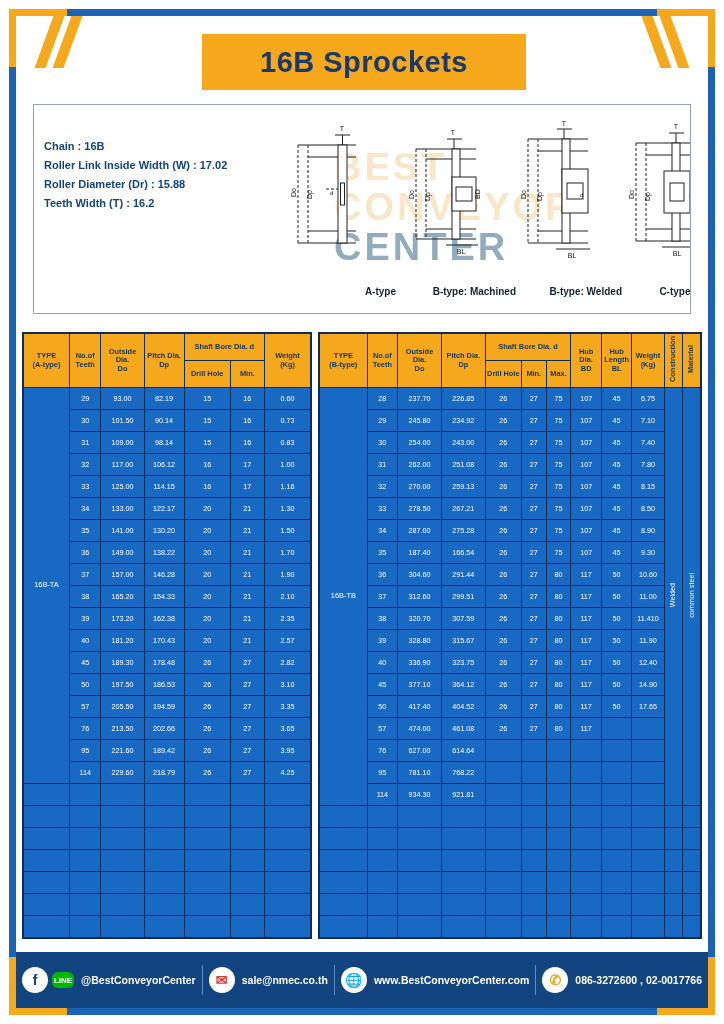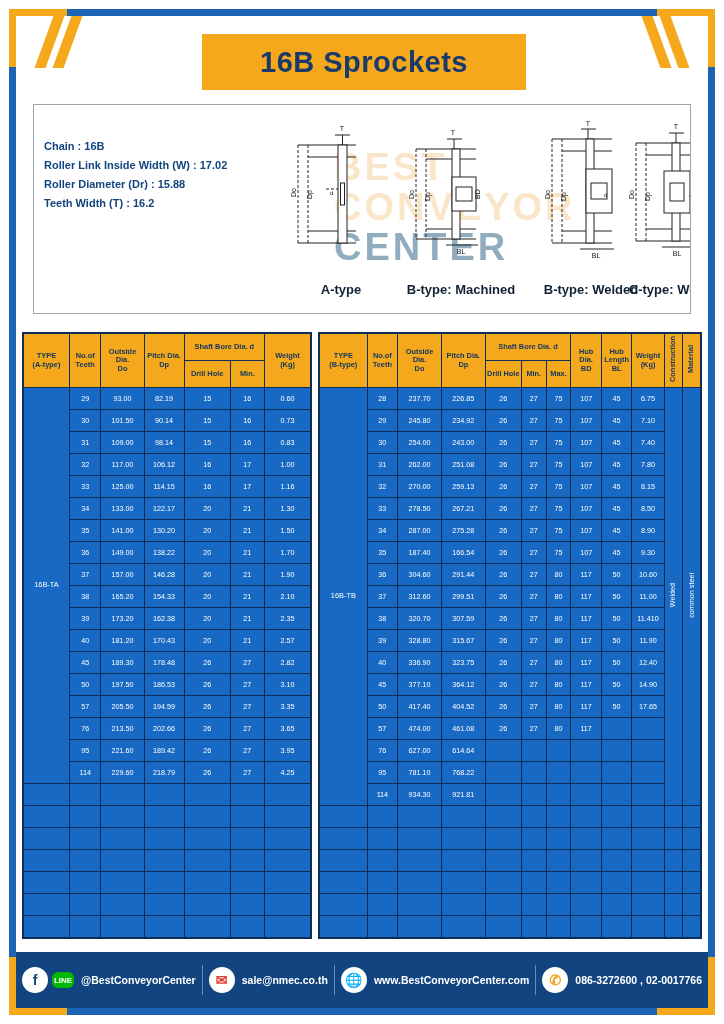--- a/index.html
+++ b/index.html
@@ -95,22 +95,22 @@
   .wm2 { color:#0c4a6e; }
 
   .draw {
     position:absolute;
     top:12px;
     height:180px;
   }
   .draw .cap {
     position:absolute;
     bottom:0; left:0; width:100%;
-    text-align:center;
-    font-size:13px;
+    text-align:right;
+    font-size:10px;
     color:#123;
     font-weight:bold;
   }
   .sprk { position:absolute; left:0; top:0; width:100%; height:150px; }
 
   
   .tbl-wrap {
     position:absolute;
     border:1px solid #0b2d58;
   }
@@ -257,21 +257,21 @@
         </g>
         <text x="47" y="18" font-size="7" text-anchor="middle" fill="#111" font-family="Liberation Sans, sans-serif">T</text>
         <text x="8" y="82" font-size="7" fill="#111" transform="rotate(-90 8 82)" font-family="Liberation Sans, sans-serif">Do</text>
         <text x="24" y="84" font-size="7" fill="#111" transform="rotate(-90 24 84)" font-family="Liberation Sans, sans-serif">Dp</text>
         <text x="74" y="82" font-size="7" fill="#111" transform="rotate(-90 74 82)" font-family="Liberation Sans, sans-serif">BD</text>
         <text x="55" y="137" font-size="7" text-anchor="middle" fill="#111" font-family="Liberation Sans, sans-serif">BL</text>
       </svg>
       <div class="cap">B-type: Machined</div>
     </div>
 
-    <div class="draw" style="left:502px; width:110px;">
+    <div class="draw" style="left:478px; width:110px;">
       <svg class="sprk" viewBox="0 0 110 150">
         <g stroke="#222" fill="none" stroke-width="1">
           <line x1="16" y1="22" x2="16" y2="126" stroke-dasharray="3 2"></line>
           <line x1="26" y1="22" x2="26" y2="126" stroke-dasharray="3 2"></line>
           <line x1="16" y1="22" x2="76" y2="22"></line>
             <line x1="26" y1="34" x2="76" y2="34"></line>
           <line x1="16" y1="126" x2="76" y2="126"></line>
             <line x1="26" y1="114" x2="76" y2="114"></line>
           <rect x="50" y="22" width="8" height="104" fill="#fff"></rect>
           <rect x="50" y="52" width="26" height="44" fill="#fff"></rect>

